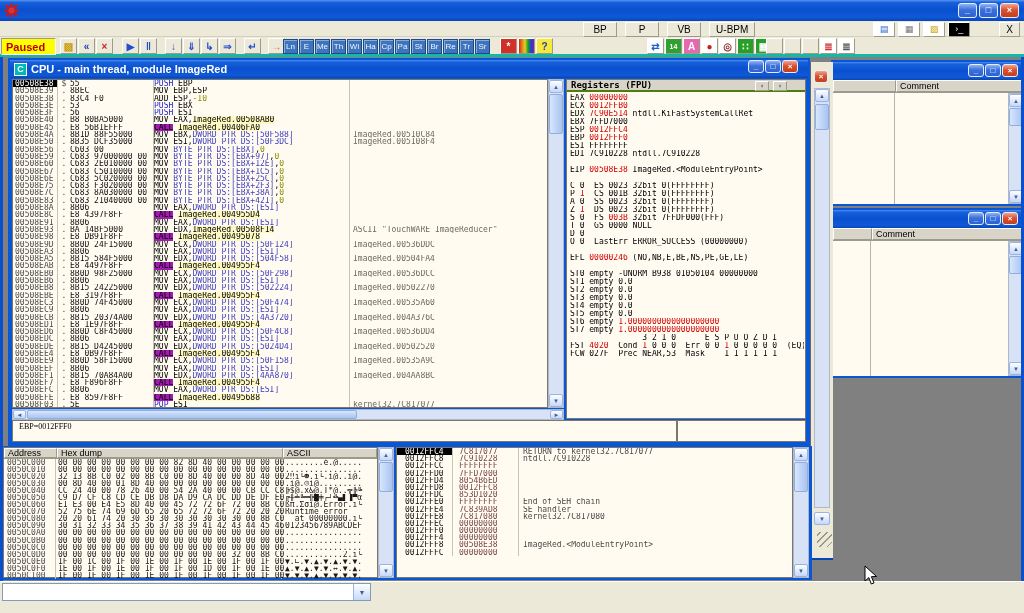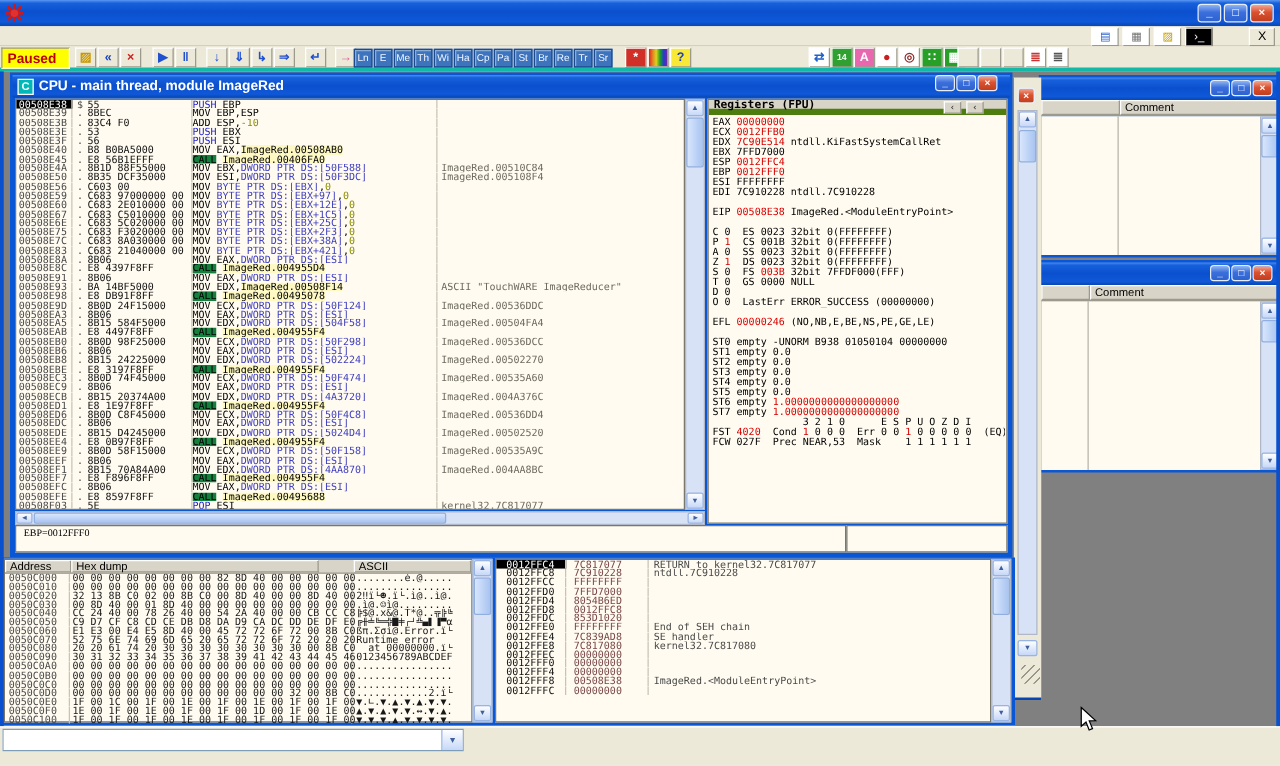--- a/index.html
+++ b/index.html
@@ -78,24 +78,24 @@
   .da.sel{background:#000;color:#FFF;}
   .df{width:12px;color:#4A4A4A;text-align:center;flex:none;}
   .db2{width:84px;color:#101010;flex:none;border-right:1px solid #C8C4B4;}
   .di{width:196px;flex:none;border-right:1px solid #C8C4B4;overflow:hidden;}
   .dc{flex:1;color:#6E6A60;overflow:hidden;padding-left:3px;}
   .t-k{color:#000;}
   .t-b{color:#2222CC;}
   .t-m{color:#4040C0;}
   .t-n{color:#8B8B00;}
   .t-y{background:#fef9c3;color:#000;}
-  .t-c{background:#15803d;color:#000;}
+  .t-c{background:#a21caf;color:#000;}
   .t-r{color:#D40000;}
   .rl{height:8px;line-height:8.2px;font-family:"DejaVu Sans Mono",monospace;font-size:8px;white-space:pre;overflow:hidden;color:#000;}
-  #reg-header{position:absolute;left:0;top:0;right:0;height:12px;background:#D8D4C8;border-bottom:5px solid #4d7c0f;
+  #reg-header{position:absolute;left:0;top:0;right:0;height:12px;background:#D8D4C8;border-bottom:2px solid #4d7c0f;
     font-family:"DejaVu Sans Mono",monospace;font-size:9px;font-weight:bold;display:flex;align-items:center;padding-left:4px;}
   .reg-arrow{position:absolute;top:1px;width:14px;height:10px;font-size:7px;color:#333;
     border:1px solid;border-color:#FFF #9C9A8C #9C9A8C #FFF;display:flex;align-items:center;justify-content:center;background:#D8D4C8;}
 
   
   .hr2{display:flex;height:7.06px;line-height:7.2px;font-family:"DejaVu Sans Mono",monospace;font-size:8px;white-space:pre;overflow:hidden;}
   .ha{width:52px;color:#4A4A4A;flex:none;padding-left:3px;border-right:1px solid #C8C4B4;}
   .hh{width:226px;flex:none;color:#181818;padding-left:2px;border-right:1px solid #C8C4B4;}
   .ht{flex:1;color:#181818;padding-left:3px;overflow:hidden;}
   .sr{display:flex;height:7.2px;line-height:7.3px;font-family:"DejaVu Sans Mono",monospace;font-size:8px;white-space:pre;overflow:hidden;}
@@ -133,20 +133,26 @@
     <span id="main-title"></span>
     <div class="winbtns">
       <div class="xpbtn">_</div>
       <div class="xpbtn">□</div>
       <div class="xpbtn close">×</div>
     </div>
   </div>
 
   <div id="menubar" class="abs">
     <div id="menubar-right">
+      <div id="plugin-buttons" style="display:flex;">
+          <div class="pbtn">BP</div>
+          <div class="pbtn">P</div>
+          <div class="pbtn">VB</div>
+          <div class="pbtn">U-BPM</div>
+        </div>
       <div id="plugin-icons" style="display:flex;margin-left:110px;">
           <div class="pibtn" style="color: rgb(51, 102, 204); background: rgb(255, 255, 255);">▤</div>
           <div class="pibtn" style="color: rgb(119, 119, 119); background: rgb(255, 255, 255);">▦</div>
           <div class="pibtn" style="color: rgb(200, 160, 0); background: rgb(255, 255, 255);">▨</div>
           <div class="pibtn" style="color: rgb(255, 255, 255); background: rgb(0, 0, 0);">›_</div>
         </div>
       <div class="pbtn" id="mrx">X</div>
     </div>
   </div>
 
@@ -389,21 +395,21 @@
         <div class="mono" style="font-size:8px;line-height:9px;padding:1px 0 0 6px;color:#000;">EBP=0012FFF0</div>
       </div>
       <div class="abs pane" style="left:669px;top:362px;width:129px;height:22px;"></div>
     </div>
 
     <div class="abs subwin" style="left:0;top:389px;width:812px;height:134px;">
 
       <div class="abs" style="left:3px;top:1px;width:375px;height:131px;background:#FFFBF0;border:1px solid #7A786C;">
         <div class="abs hdrrow" style="left:0;top:0;right:0;height:11px;">
           <div class="hdrcell" style="left:0;width:53px;">Address</div>
-          <div class="hdrcell" style="left:53px;width:198px;">Hex dump</div>
+          <div class="hdrcell" style="left:53px;width:226px;">Hex dump</div>
           <div class="hdrcell" style="left:279px;right:0;">ASCII</div>
         </div>
         <div id="hex-body" style="position:absolute;left:0;top:11px;right:0;">
             <div class="hr2"><span class="ha">0050C000</span><span class="hh">00 00 00 00 00 00 00 00 82 8D 40 00 00 00 00 00</span><span class="ht">........é.@.....</span></div>
             <div class="hr2"><span class="ha">0050C010</span><span class="hh">00 00 00 00 00 00 00 00 00 00 00 00 00 00 00 00</span><span class="ht">................</span></div>
             <div class="hr2"><span class="ha">0050C020</span><span class="hh">32 13 8B C0 02 00 8B C0 00 8D 40 00 00 8D 40 00</span><span class="ht">2‼ï└☻.ï└.ì@..ì@.</span></div>
             <div class="hr2"><span class="ha">0050C030</span><span class="hh">00 8D 40 00 01 8D 40 00 00 00 00 00 00 00 00 00</span><span class="ht">.ì@.☺ì@.........</span></div>
             <div class="hr2"><span class="ha">0050C040</span><span class="hh">CC 24 40 00 78 26 40 00 54 2A 40 00 00 CB CC C8</span><span class="ht">╠$@.x&amp;@.T*@..╦╠╚</span></div>
             <div class="hr2"><span class="ha">0050C050</span><span class="hh">C9 D7 CF C8 CD CE DB D8 DA D9 CA DC DD DE DF E0</span><span class="ht">╔╫╧╚═╬█╪┌┘╩▄▌▐▀α</span></div>
             <div class="hr2"><span class="ha">0050C060</span><span class="hh">E1 E3 00 E4 E5 8D 40 00 45 72 72 6F 72 00 8B C0</span><span class="ht">ßπ.Σσì@.Error.ï└</span></div>

